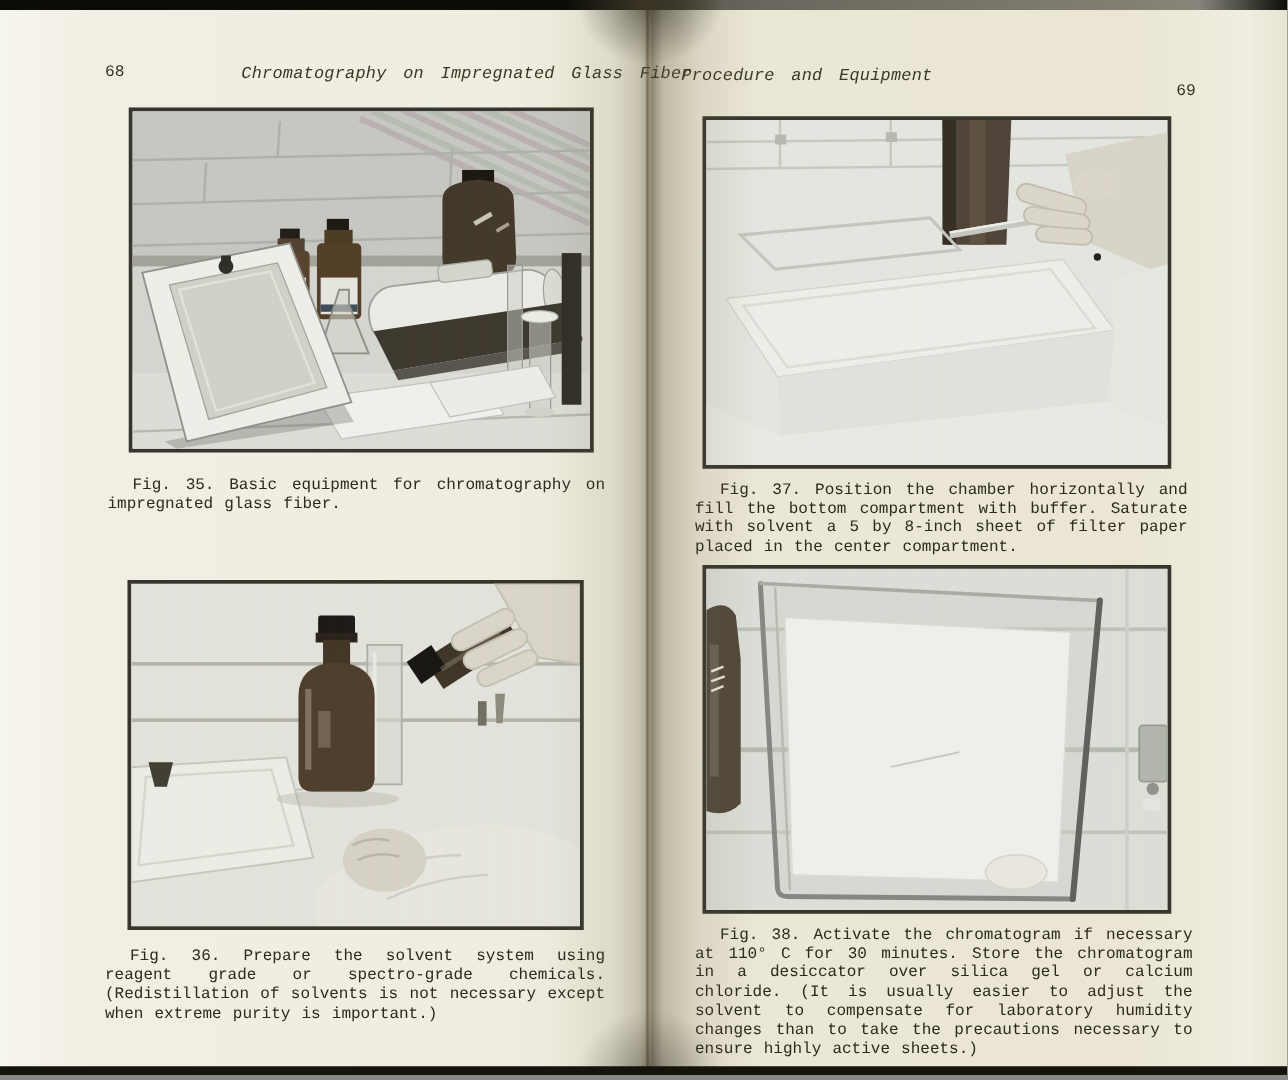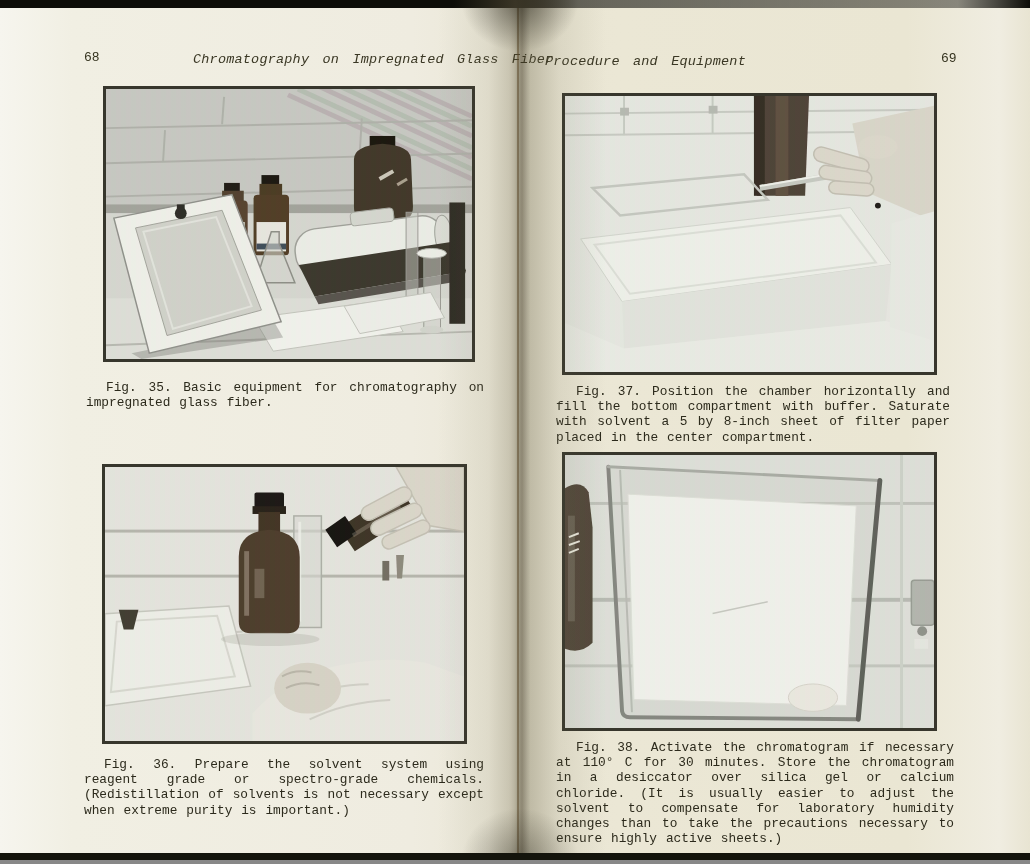--- a/index.html
+++ b/index.html
@@ -59,21 +59,21 @@
   }
 </style>
 </head>
 <body>
 
 <div class="scan">
 
   <div class="pageno" style="left:84px; top:50px;">68</div>
   <div class="runhead centered" style="left:193px; top:52px; width:336px;">Chromatography on Impregnated Glass Fiber</div>
   <div class="runhead" style="left:545px; top:54px;">Procedure and Equipment</div>
-  <div class="pageno" style="left:941px; top:51px;">69</div>
+  <div class="pageno" style="left:941px; top:65px;">69</div>
 
   <div class="photo" style="left:103px; top:86px; width:372px; height:276px;">
     <svg viewBox="0 0 372 276" preserveAspectRatio="none">
       <rect width="372" height="132" fill="#c8c9c3"></rect>
       <g stroke="rgba(150,120,135,0.28)" stroke-width="5">
         <line x1="205" y1="-8" x2="372" y2="70"></line>
           <line x1="230" y1="-18" x2="372" y2="48"></line>
         <line x1="258" y1="-24" x2="372" y2="28"></line>
           <line x1="185" y1="6" x2="372" y2="92"></line>
       </g>

